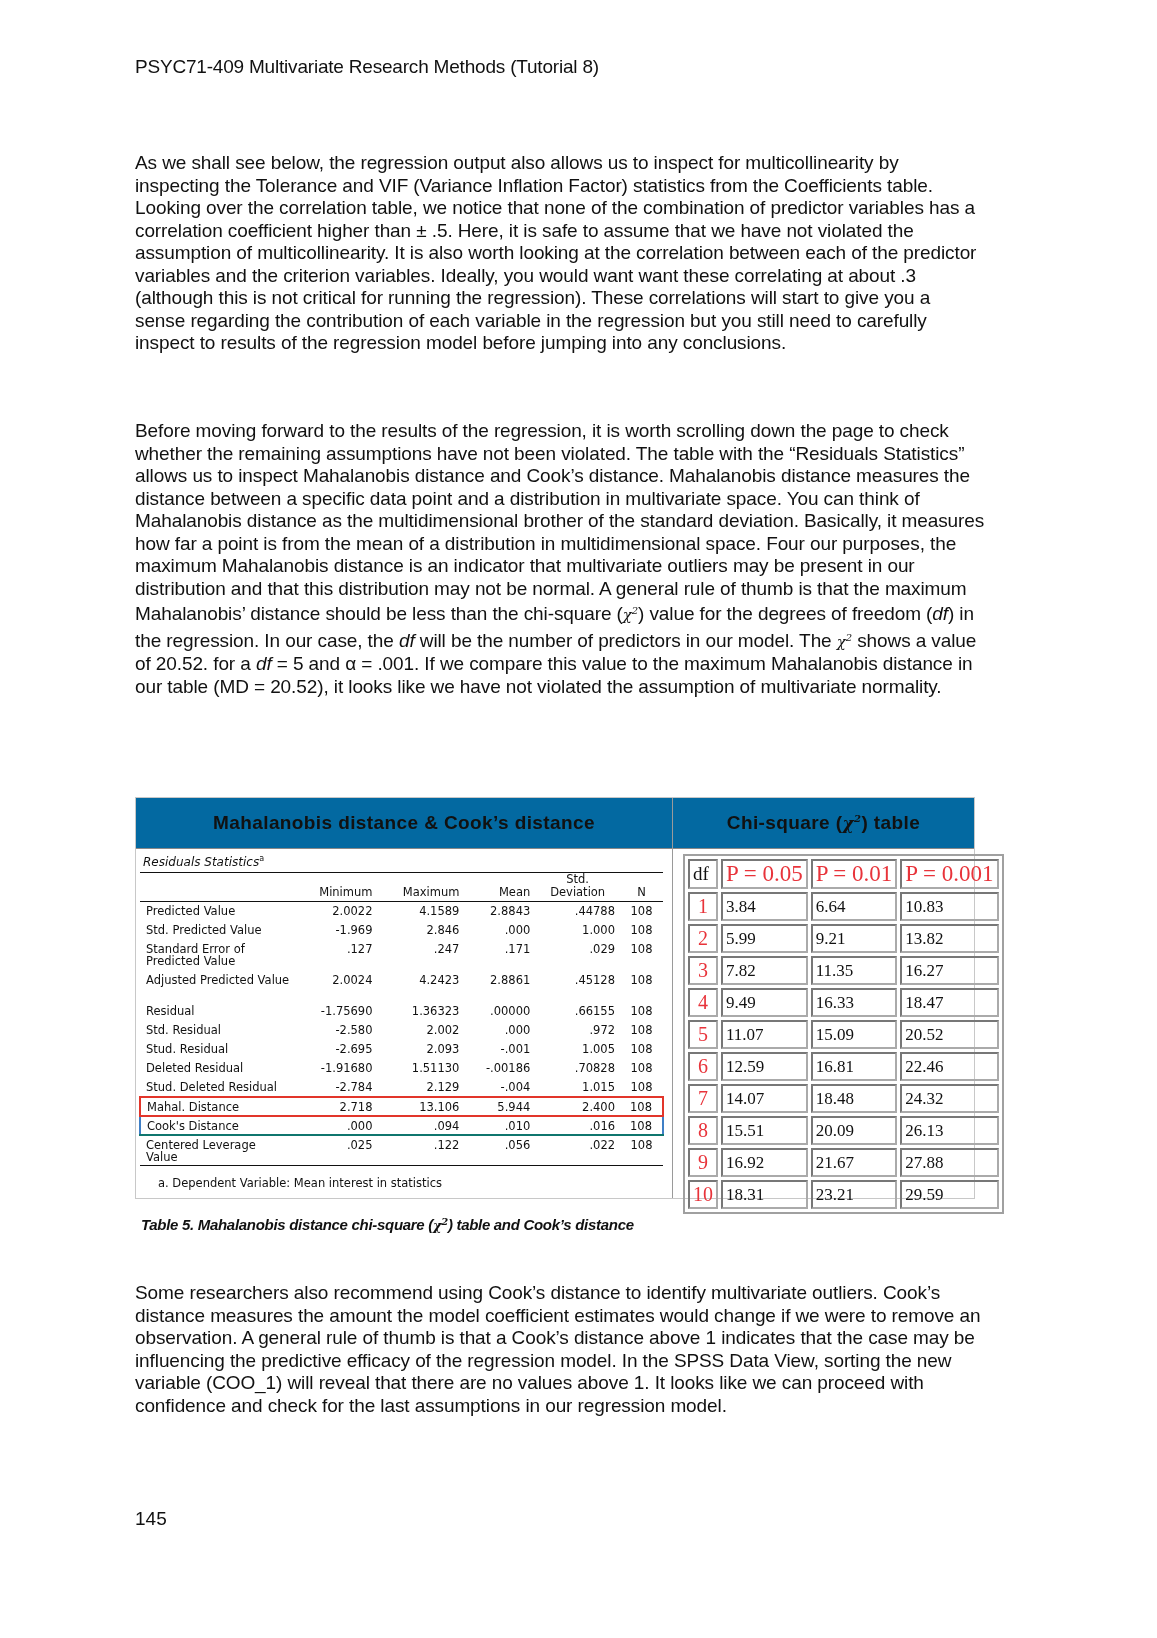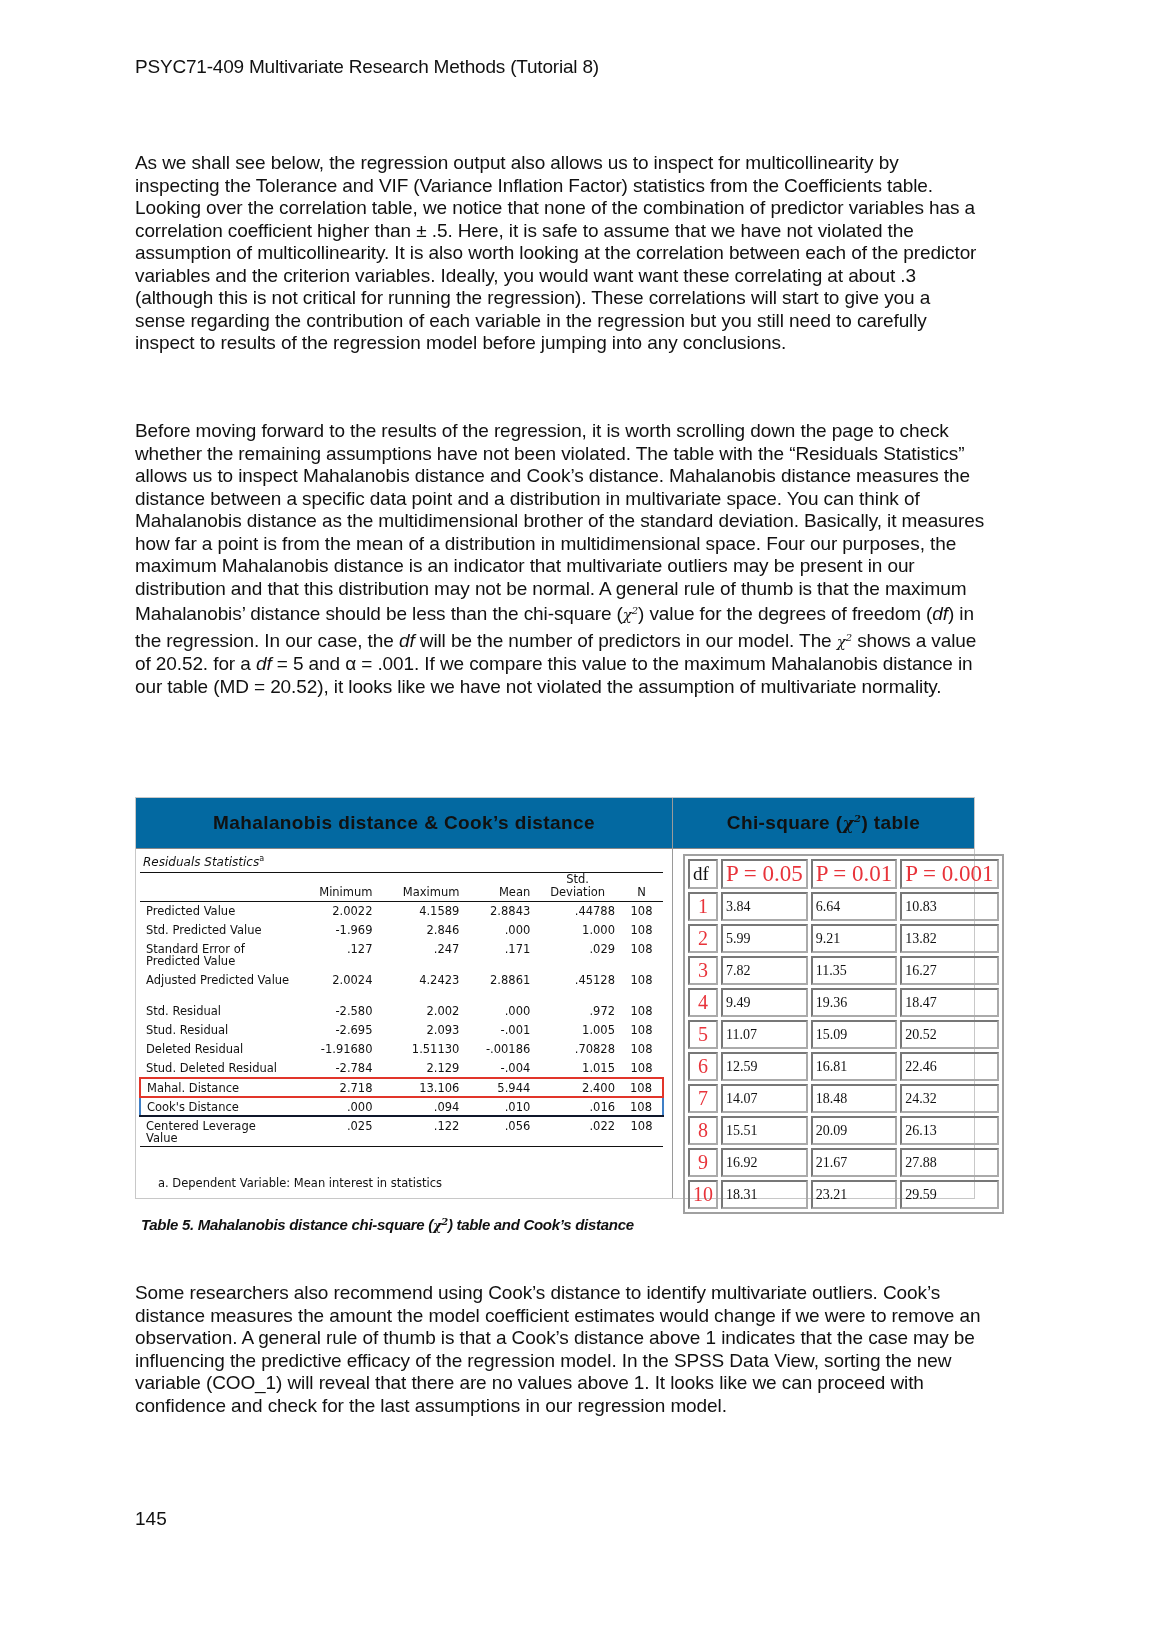--- a/index.html
+++ b/index.html
@@ -31,29 +31,29 @@
     .spss thead tr { border-top: 1px solid #111; border-bottom: 1px solid #111; }
     .spss th.n { text-align: center; }
     .spss th.stub { width: 145px; }
     .spss td { padding: 0 5px; line-height: 12px; height: 19px; vertical-align: top; text-align: right; padding-top: 3px; box-sizing: border-box; }
     .spss td.label { text-align: left; padding-left: 6px; }
     .spss td.nval { text-align: center; }
     .spss tr.tall td { height: 31px; }
     .spss tr.hl-red td { border-top: 2px solid #e2352a; border-bottom: 2px solid #e2352a; }
     .spss tr.hl-red td:first-child { border-left: 2px solid #e2352a; }
     .spss tr.hl-red td:last-child { border-right: 2px solid #e2352a; }
-    .spss tr.hl-blue td { border-top: 2px solid #3f7fc6; border-bottom: 2px solid #0f172a; margin-left: 13px; }
+    .spss tr.hl-blue td { border-top: 2px solid #3f7fc6; border-bottom: 2px solid #0f766e; margin-left: 13px; }
     .spss tr.hl-blue td:first-child { border-left: 2px solid #3f7fc6; }
     .spss tr.hl-blue td:last-child { border-right: 2px solid #3f7fc6; }
     .spss tbody tr:last-child { border-bottom: 1px solid #111; }
     .footnote { position: absolute; left: 22px; top: 378px; font-family: "DejaVu Sans", sans-serif; font-size: 11.5px; }
 
     .chi-table { position: absolute; left: 10px; top: 56px; border: 2px solid #a0a0a0; border-collapse: separate; border-spacing: 3px;
       font-family: "Liberation Serif", serif; }
-    .chi-table td, .chi-table th { border: 2px solid #777; border-right-color: #aaa; border-bottom-color: #aaa; height: 25px; padding: 0 3px; font-size: 14px; font-weight: normal; text-align: left; white-space: nowrap; }
+    .chi-table td, .chi-table th { border: 2px solid #777; border-right-color: #aaa; border-bottom-color: #aaa; height: 25px; padding: 0 3px; font-size: 17px; font-weight: normal; text-align: left; white-space: nowrap; }
     .chi-table th.df { width: 28px; color: #111; font-size: 19px; }
     .chi-table th.p { color: #e8333a; font-size: 23px; }
     .chi-table td.dfv { color: #e8333a; text-align: center; font-size: 20px; }
     .chi-table td.v { width: 70px; }
 
     .caption { position: absolute; left: 141px; top: 1216px; font-size: 15px; font-weight: bold; font-style: italic; letter-spacing: -0.3px; }
     .pagenum { position: absolute; left: 135px; top: 1508px; font-size: 19px; }
   </style>
 </head>
 <body>
@@ -103,20 +103,28 @@
             <td>.171</td>
             <td>.029</td>
             <td class="nval">108</td>
           </tr>
         <tr class="tall">
             <td class="label">Adjusted Predicted Value</td>
             <td>2.0024</td>
             <td>4.2423</td>
             <td>2.8861</td>
             <td>.45128</td>
+            <td class="nval">108</td>
+          </tr>
+        <tr>
+            <td class="label">Residual</td>
+            <td>-1.75690</td>
+            <td>1.36323</td>
+            <td>.00000</td>
+            <td>.66155</td>
             <td class="nval">108</td>
           </tr>
         <tr>
             <td class="label">Std. Residual</td>
             <td>-2.580</td>
             <td>2.002</td>
             <td>.000</td>
             <td>.972</td>
             <td class="nval">108</td>
           </tr>
@@ -201,21 +209,21 @@
           </tr>
       <tr>
             <td class="dfv">3</td>
             <td class="v">7.82</td>
             <td class="v">11.35</td>
             <td class="v">16.27</td>
           </tr>
       <tr>
             <td class="dfv">4</td>
             <td class="v">9.49</td>
-            <td class="v">19.36</td>
+            <td class="v">16.33</td>
             <td class="v">18.47</td>
           </tr>
       <tr>
             <td class="dfv">5</td>
             <td class="v">11.07</td>
             <td class="v">15.09</td>
             <td class="v">20.52</td>
           </tr>
       <tr>
             <td class="dfv">6</td>

